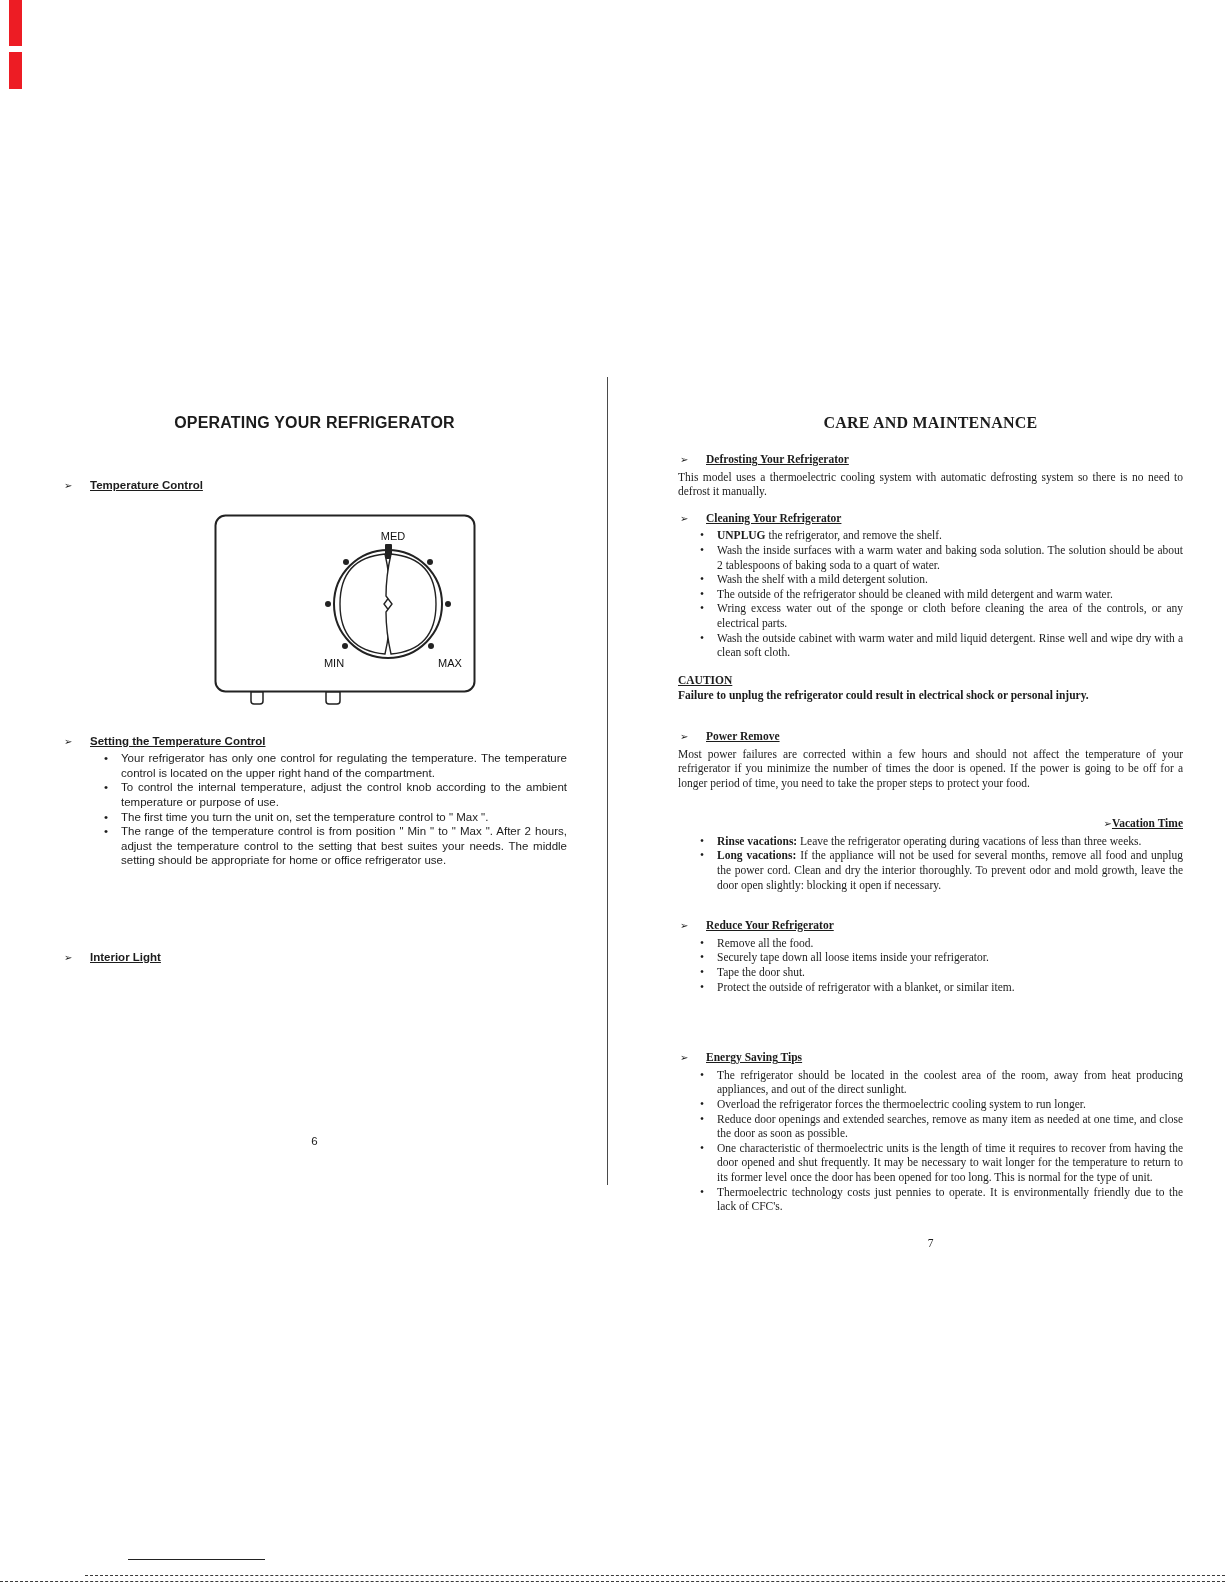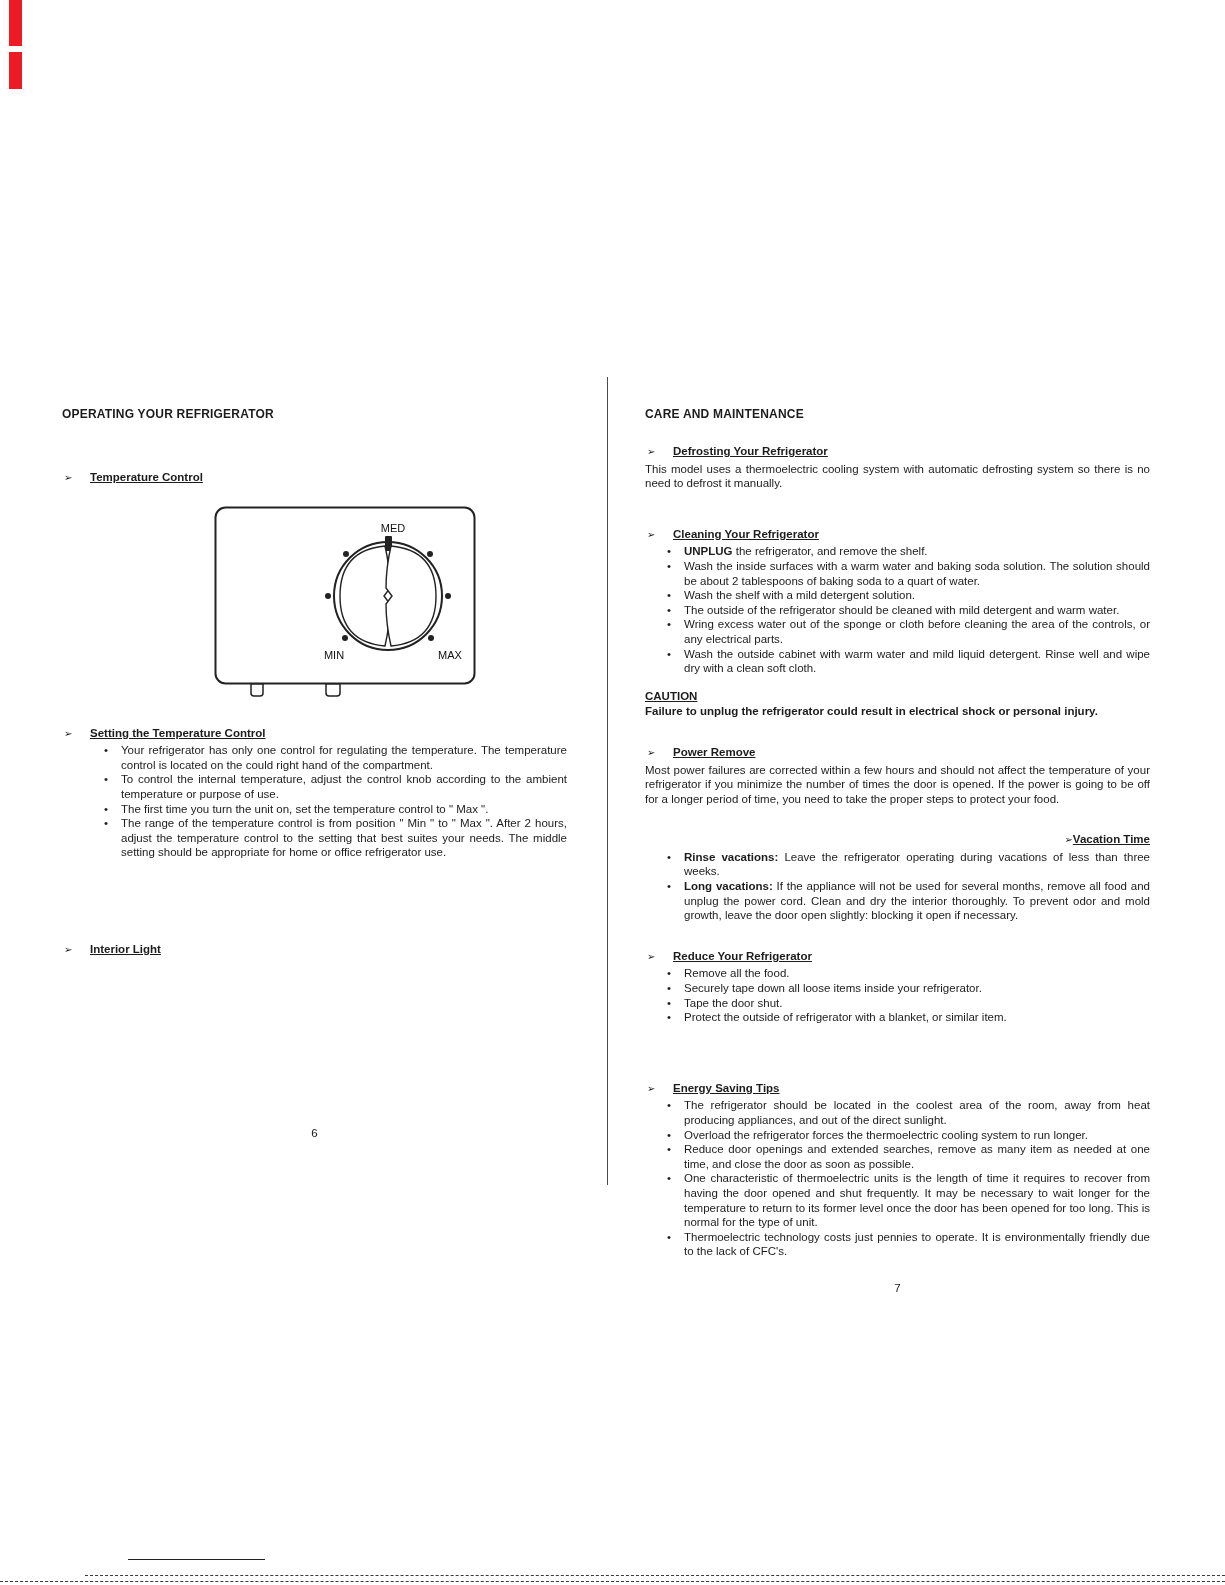--- a/index.html
+++ b/index.html
@@ -13,24 +13,24 @@
     color: #1c1c1c;
     overflow: hidden;
   }
   .red-mark { position: absolute; left: 9px; width: 13px; background: #ed1c24; }
   .red-mark-1 { top: 0; height: 46px; }
   .red-mark-2 { top: 52px; height: 37px; }
   .divider { position: absolute; left: 607px; top: 377px; width: 1px; height: 808px; background: #4a4a4a; }
 
   .col { position: absolute; top: 407px; width: 505px; line-height: 14.6px; }
   .col-left  { left: 62px; }
-  .col-right { left: 645px; }
+  .col-right { left: 678px; font-family: Liberation Serif, serif; }
 
   .doc-title {
-    margin: 0; text-align: left; font-size: 12px; font-weight: bold;
+    margin: 8px; text-align: center; font-size: 16px; font-weight: bold;
     line-height: 15px; letter-spacing: 0.2px;
   }
   .heading { font-weight: bold; }
   .arrow { display: inline-block; width: 26px; padding-left: 2px; font-weight: normal; font-size: 10px; }
   .h-text { text-decoration: underline; }
   .no-arrow { text-decoration: underline; }
 
   .body-text { margin: 2px 0 0 0; text-align: justify; }
   .bold { font-weight: bold; }
 
@@ -89,21 +89,21 @@
       <text x="179" y="26" text-anchor="middle">MED</text>
       <text x="120" y="153" text-anchor="middle">MIN</text>
       <text x="236" y="153" text-anchor="middle">MAX</text>
     </svg>
 
     <div class="heading" style="margin-top:22px;">
       <span class="arrow">➢</span><span class="h-text">Setting the Temperature Control</span>
     </div>
 
     <ul class="bullets">
-      <li><span class="mk">•</span><span>Your refrigerator has only one control for regulating the temperature. The temperature control is located on the could right hand of the compartment.</span></li>
+      <li><span class="mk">•</span><span>Your refrigerator has only one control for regulating the temperature. The temperature control is located on the upper right hand of the compartment.</span></li>
       <li><span class="mk">•</span><span>To control the internal temperature, adjust the control knob according to the ambient temperature or purpose of use.</span></li>
       <li><span class="mk">•</span><span>The first time you turn the unit on, set the temperature control to " Max ".</span></li>
       <li><span class="mk">•</span><span>The range of the temperature control is from position " Min " to " Max ".  After 2 hours, adjust the temperature control to the setting that best suites your needs.  The middle setting should be appropriate for home or office refrigerator use.</span></li>
     </ul>
 
     <div class="heading" style="margin-top:82px;">
       <span class="arrow">➢</span><span class="h-text">Interior Light</span>
     </div>
 
     <div class="pagenum" style="margin-top:168px;">6</div>
@@ -111,21 +111,21 @@
 
   <section class="col col-right">
 
     <h1 class="doc-title">CARE AND MAINTENANCE</h1>
 
     <div class="heading" style="margin-top:22px;">
       <span class="arrow">➢</span><span class="h-text">Defrosting Your Refrigerator</span>
     </div>
     <p class="body-text">This model uses a thermoelectric cooling system with automatic defrosting system so there is no need to defrost it manually.</p>
 
-    <div class="heading" style="margin-top:36px;">
+    <div class="heading" style="margin-top:12px;">
       <span class="arrow">➢</span><span class="h-text">Cleaning Your Refrigerator</span>
     </div>
     <ul class="bullets">
       <li><span class="mk">•</span><span class="bold">UNPLUG</span><span> the refrigerator, and remove the shelf.</span></li>
       <li><span class="mk">•</span><span class="bold"></span><span>Wash the inside surfaces with a warm water and baking soda solution. The solution should be about 2 tablespoons of baking soda to a quart of water.</span></li>
       <li><span class="mk">•</span><span class="bold"></span><span>Wash the shelf with a mild detergent solution.</span></li>
       <li><span class="mk">•</span><span class="bold"></span><span>The outside of the refrigerator should be cleaned with mild detergent and warm water.</span></li>
       <li><span class="mk">•</span><span class="bold"></span><span>Wring excess water out of the sponge or cloth before cleaning the area of the controls, or any electrical parts.</span></li>
       <li><span class="mk">•</span><span class="bold"></span><span>Wash the outside cabinet with warm water and mild liquid detergent.  Rinse well and wipe dry with a clean soft cloth.</span></li>
     </ul>

